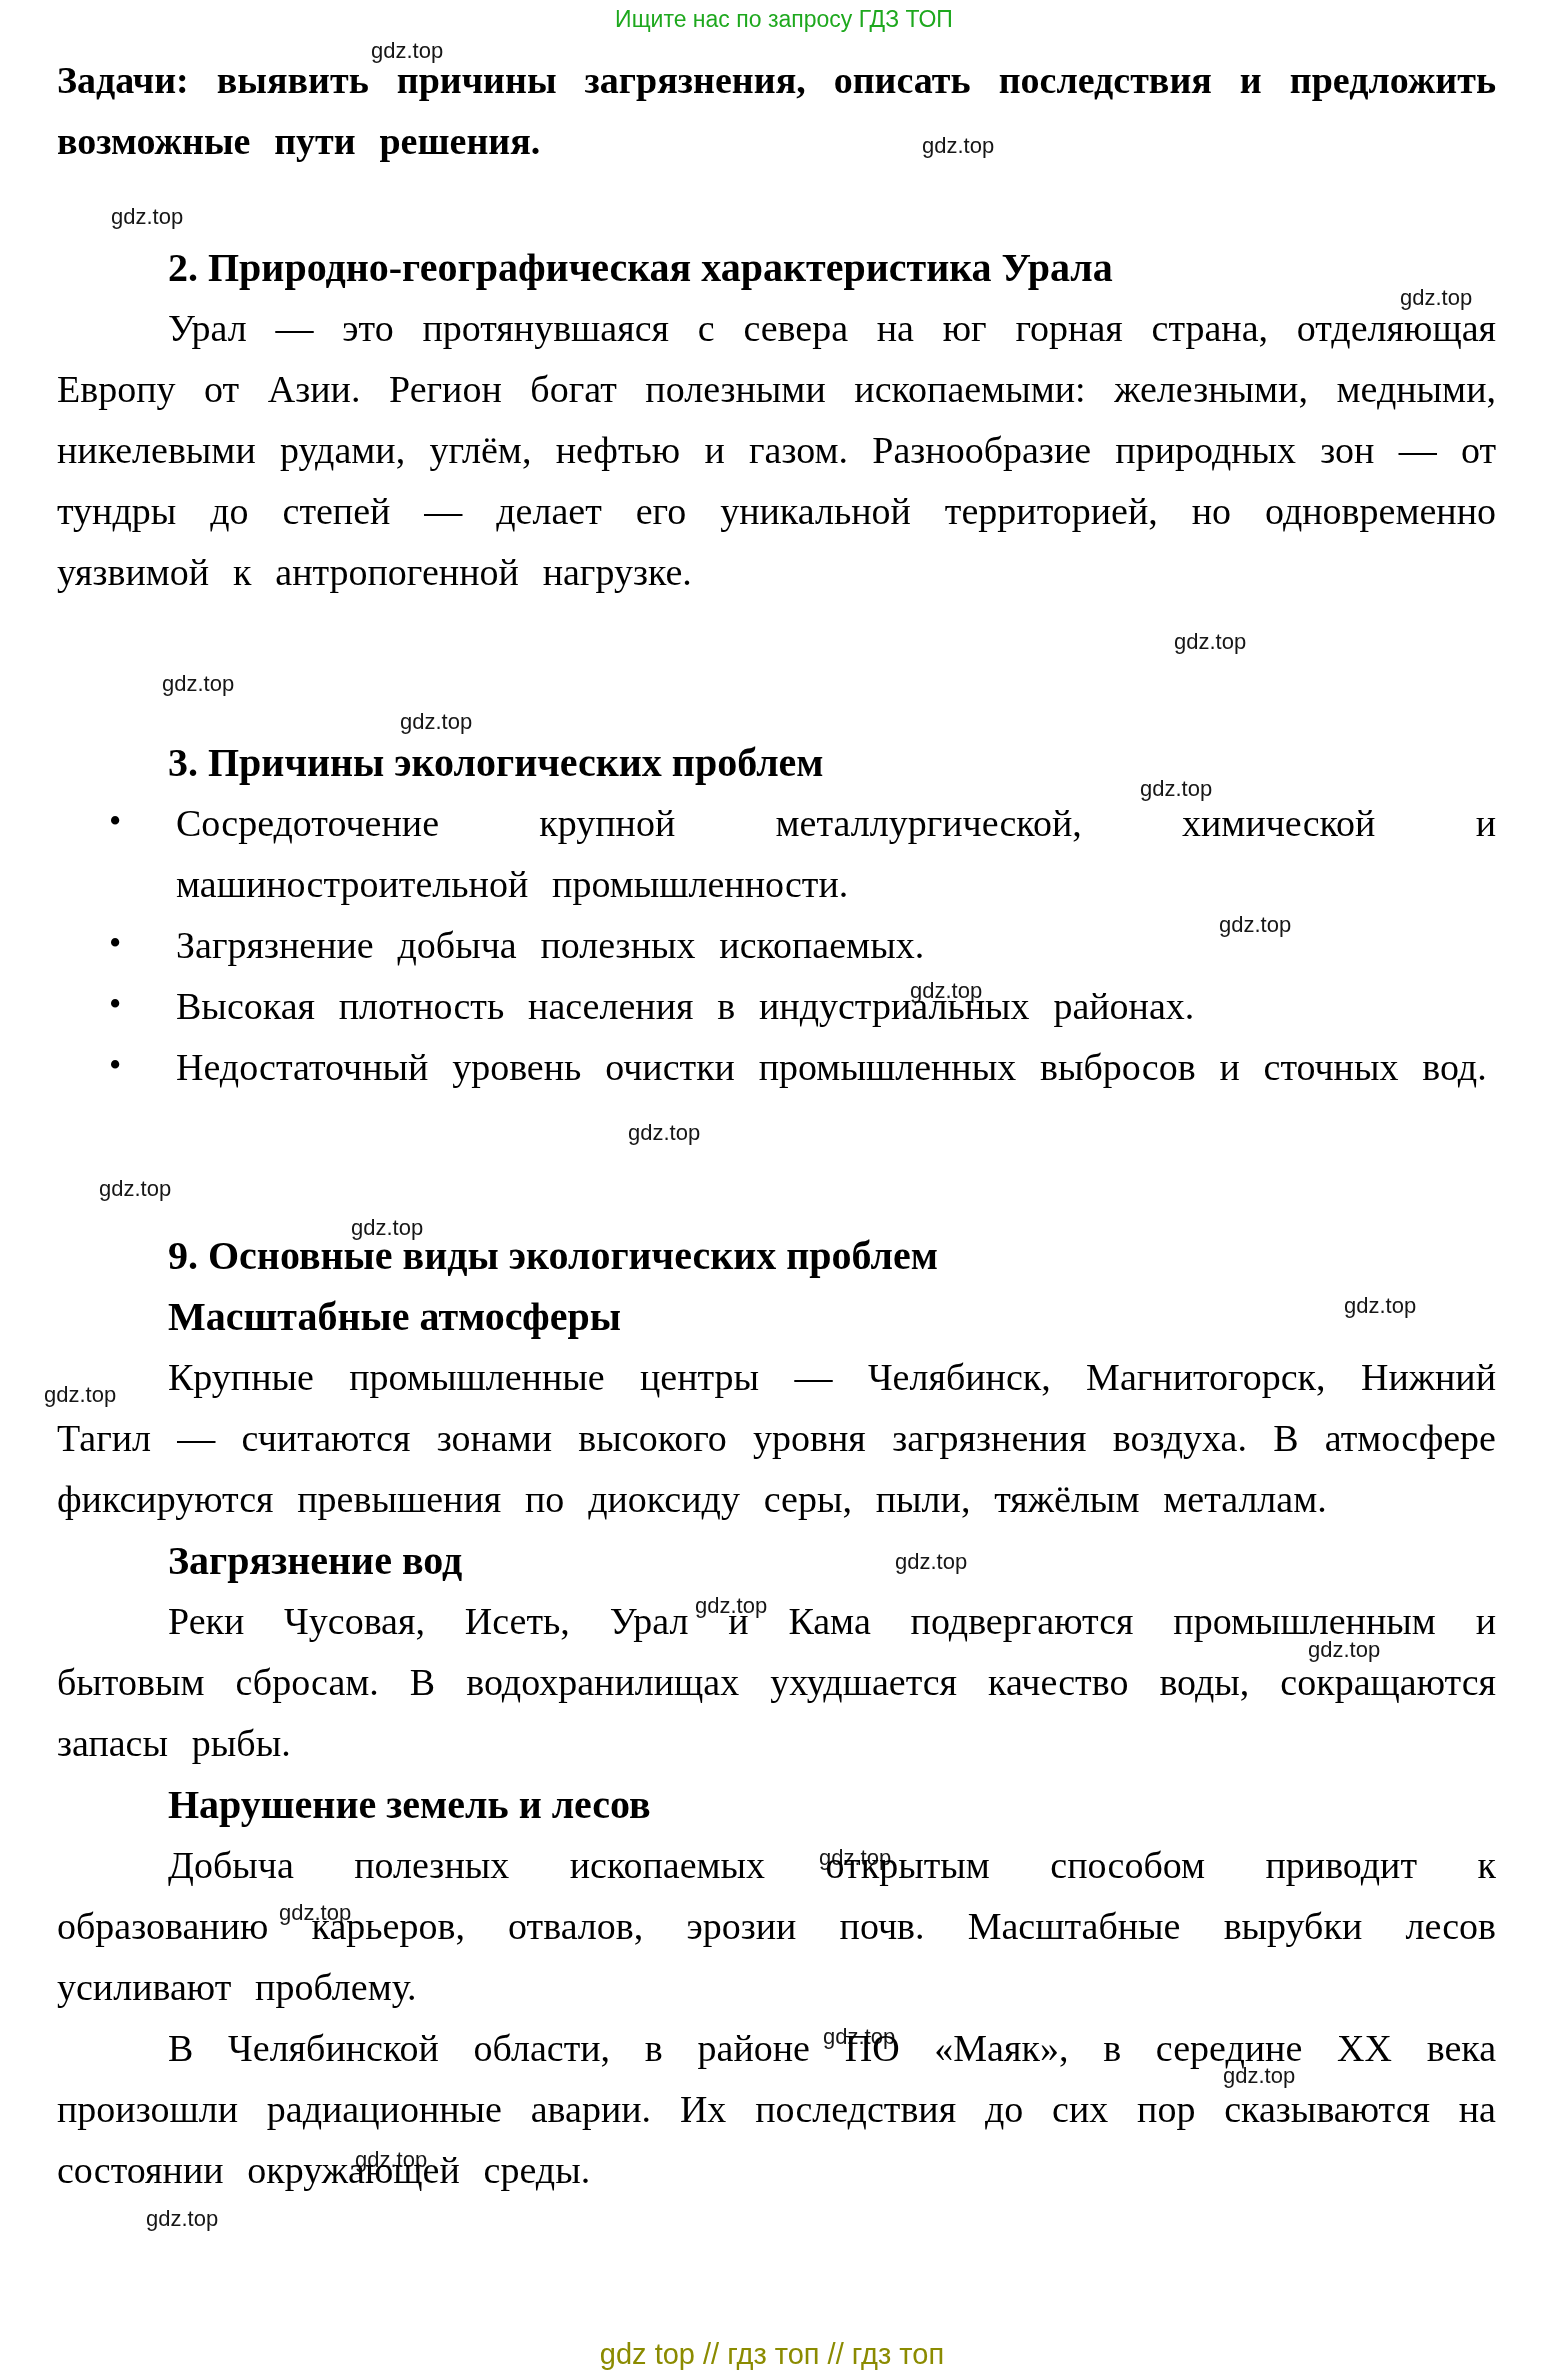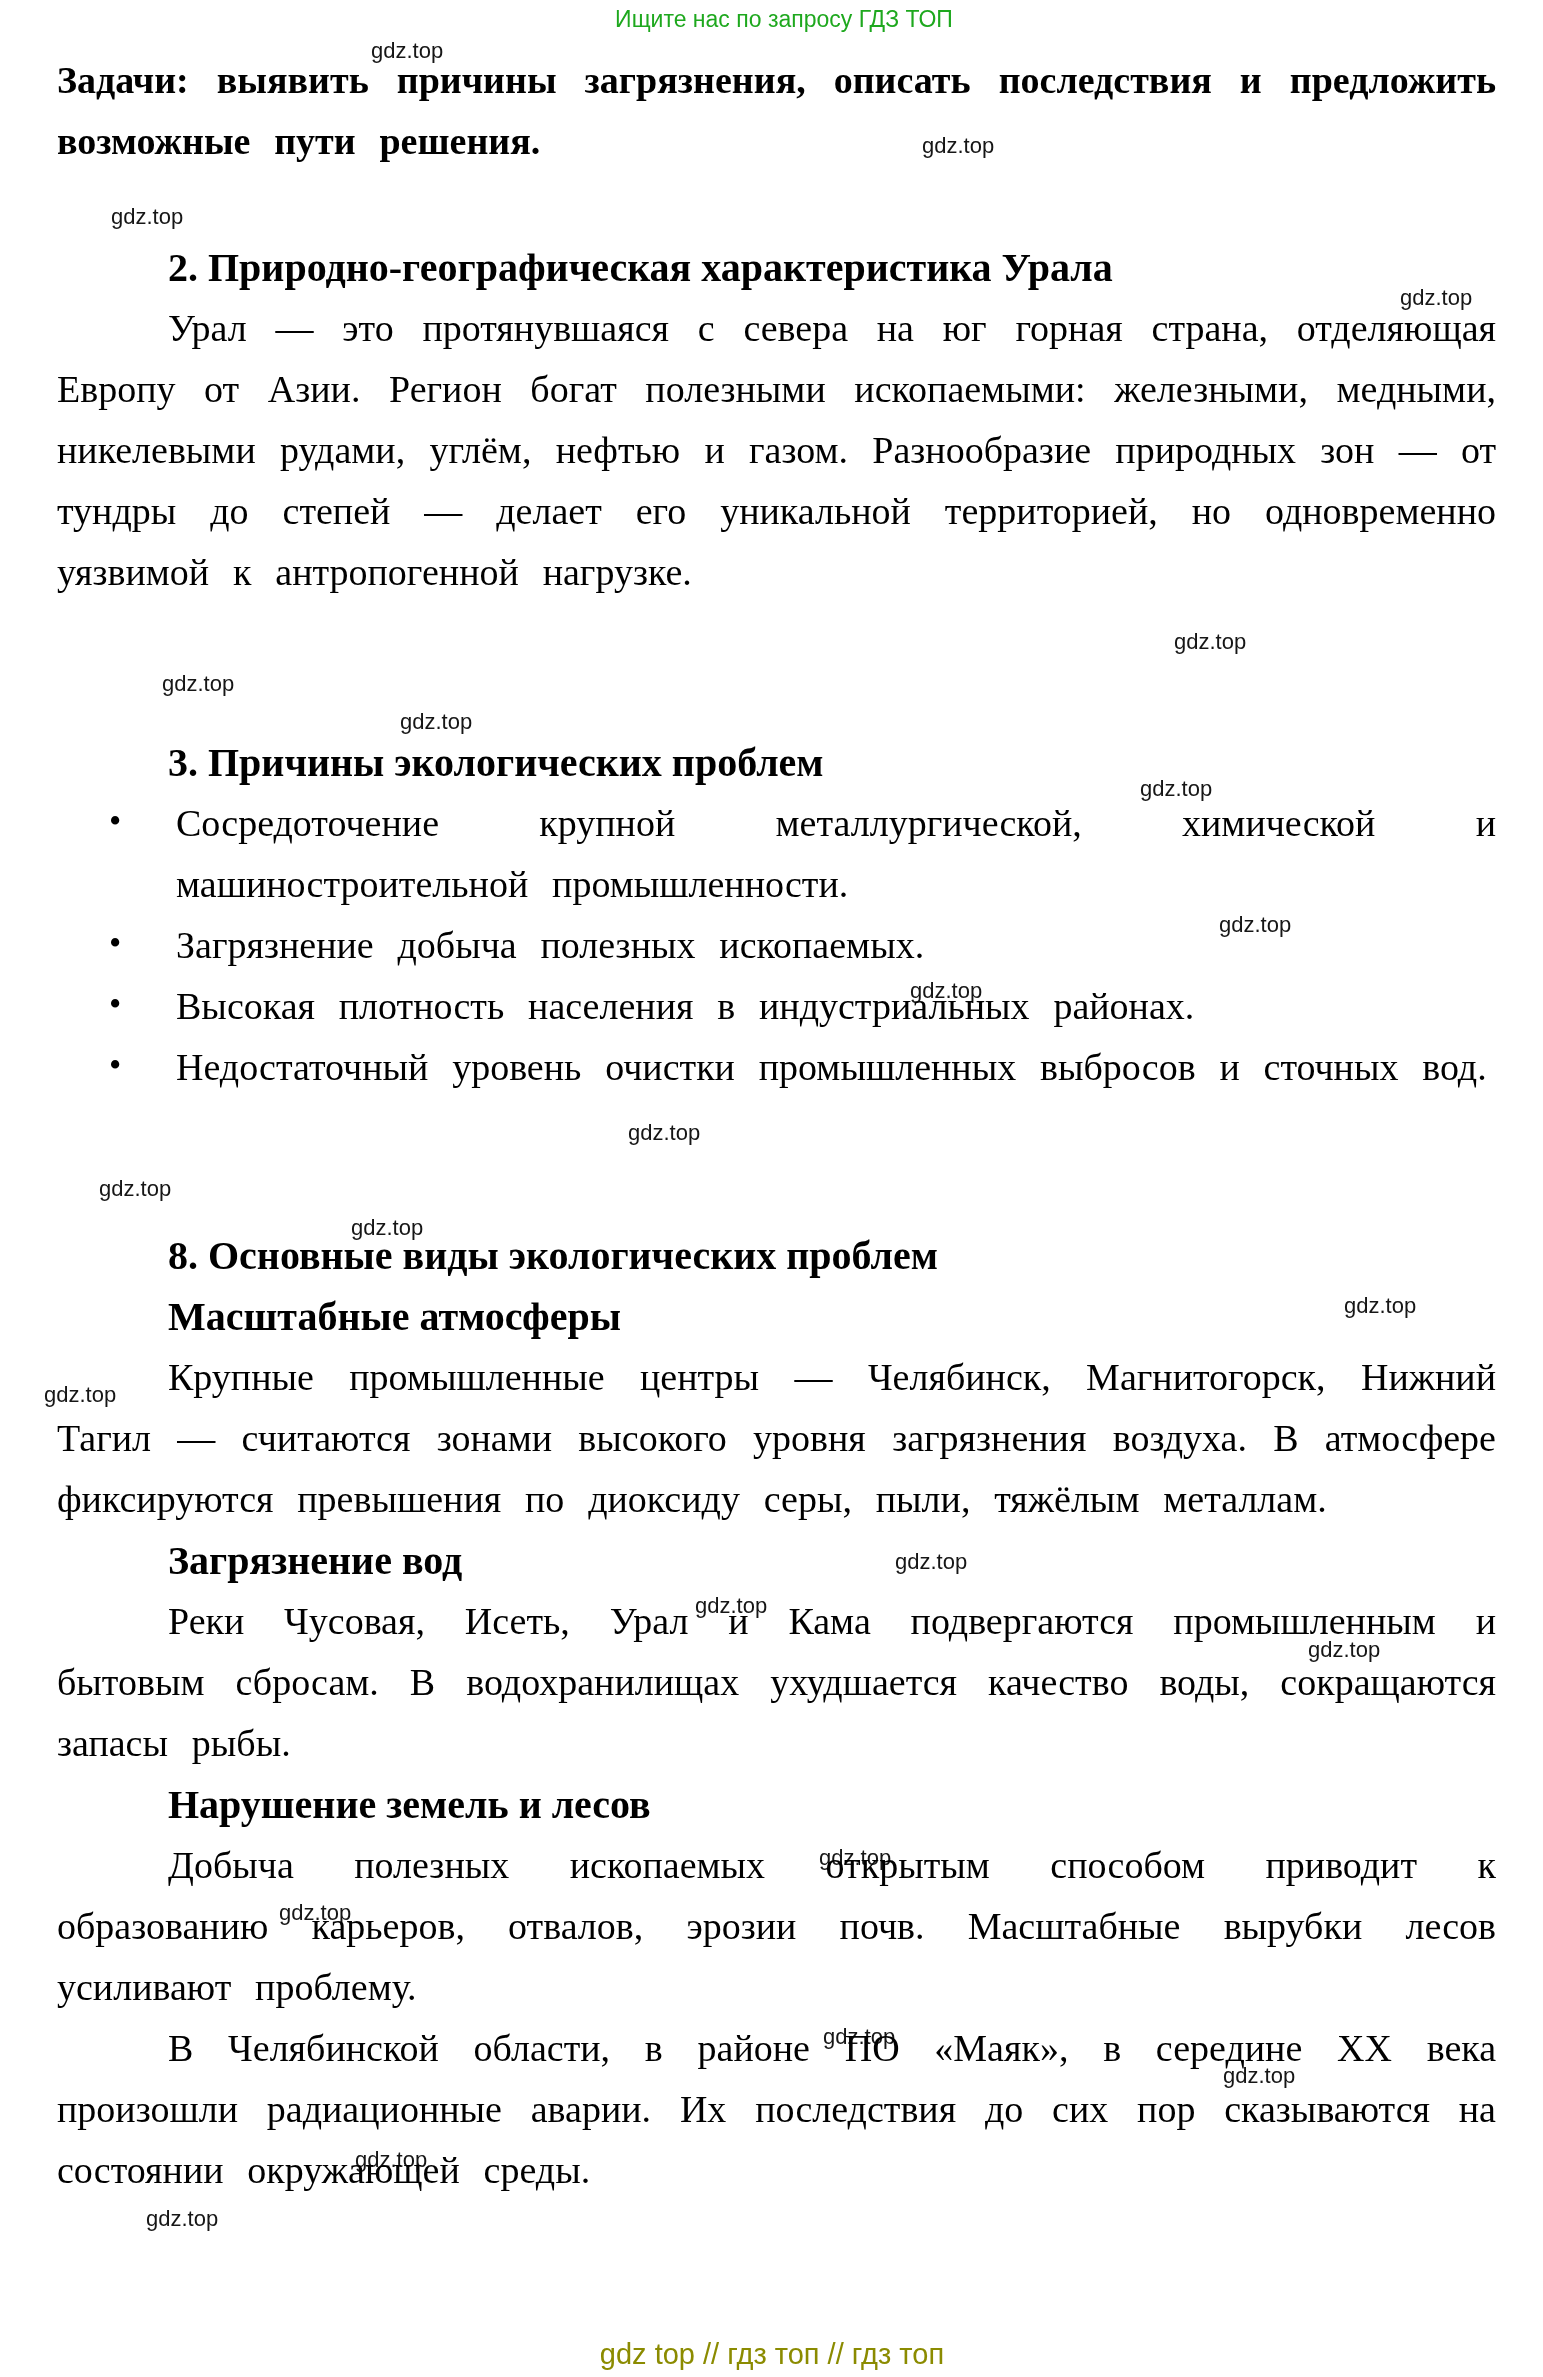--- a/index.html
+++ b/index.html
@@ -110,21 +110,21 @@
     <h2 class="heading">3. Причины экологических проблем</h2>
     <ul class="bullets">
       <li class="bullet-item">Сосредоточение крупной металлургической, химической и машиностроительной промышленности.</li>
       <li class="bullet-item">Загрязнение добыча полезных ископаемых.</li>
       <li class="bullet-item">Высокая плотность населения в индустриальных районах.</li>
       <li class="bullet-item">Недостаточный уровень очистки промышленных выбросов и сточных вод.</li>
     </ul>
   </div>
 
   <div class="block block-s4">
-    <h2 class="heading">8. Основные виды экологических проблем</h2>
+    <h2 class="heading">9. Основные виды экологических проблем</h2>
 
     <h3 class="subheading">Масштабные атмосферы</h3>
     <p class="para">Крупные промышленные центры — Челябинск, Магнитогорск, Нижний Тагил — считаются зонами высокого уровня загрязнения воздуха. В атмосфере фиксируются превышения по диоксиду серы, пыли, тяжёлым металлам.</p>
 
     <h3 class="subheading">Загрязнение вод</h3>
     <p class="para">Реки Чусовая, Исеть, Урал и Кама подвергаются промышленным и бытовым сбросам. В водохранилищах ухудшается качество воды, сокращаются запасы рыбы.</p>
 
     <h3 class="subheading">Нарушение земель и лесов</h3>
     <p class="para">Добыча полезных ископаемых открытым способом приводит к образованию карьеров, отвалов, эрозии почв. Масштабные вырубки лесов усиливают проблему.</p>
 

